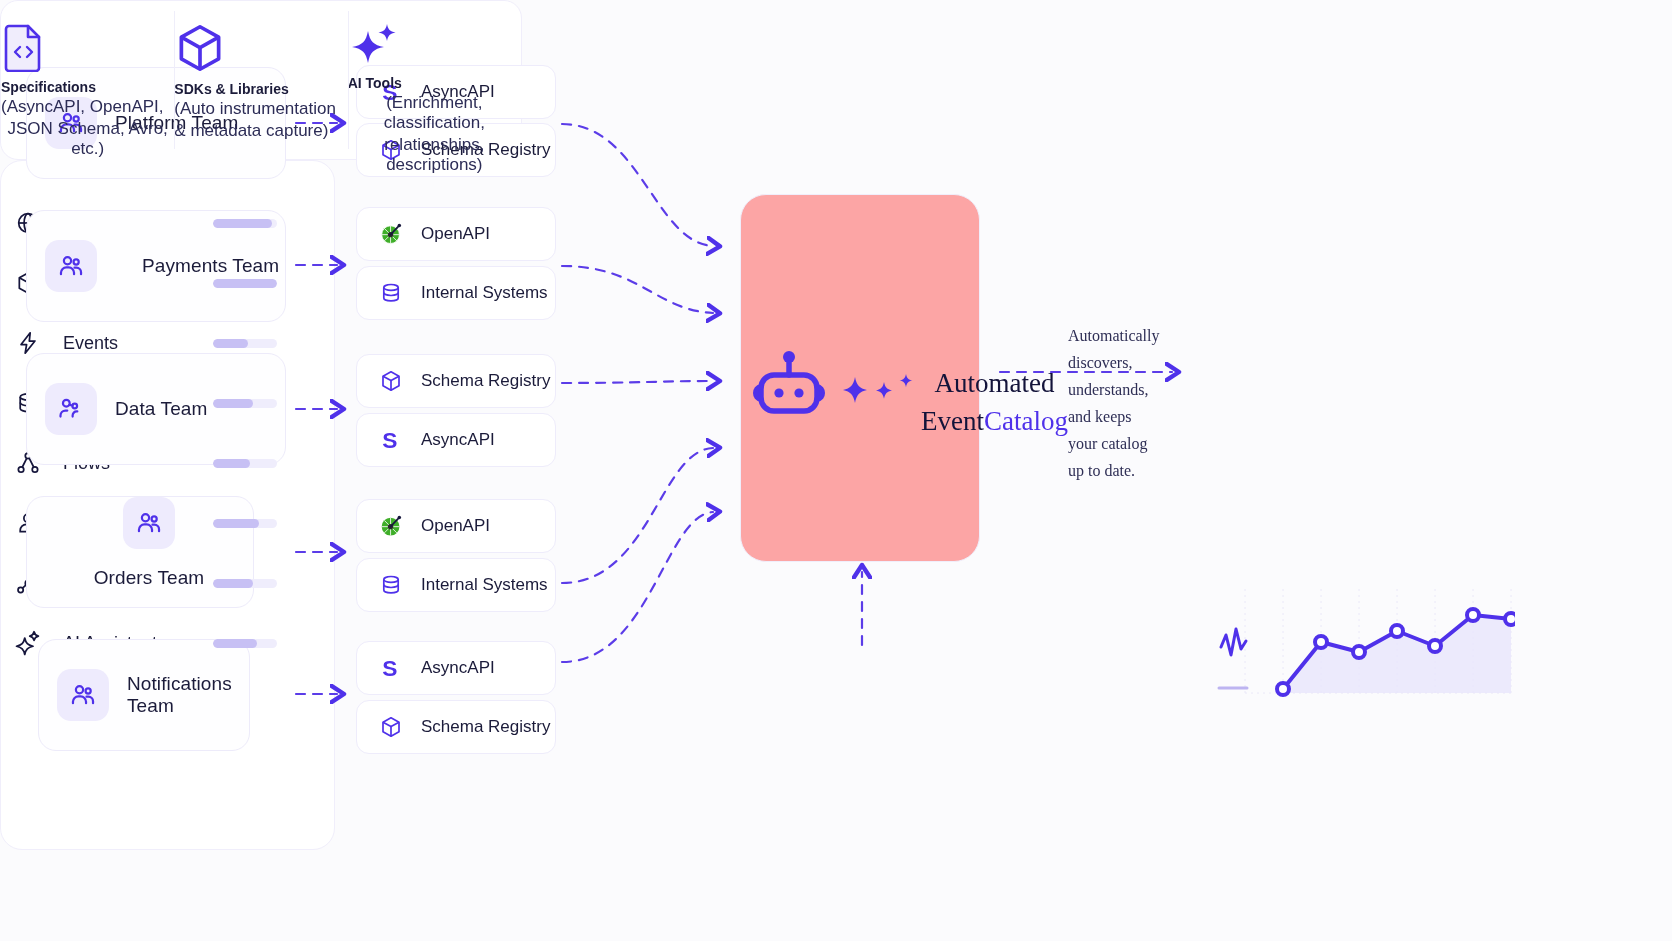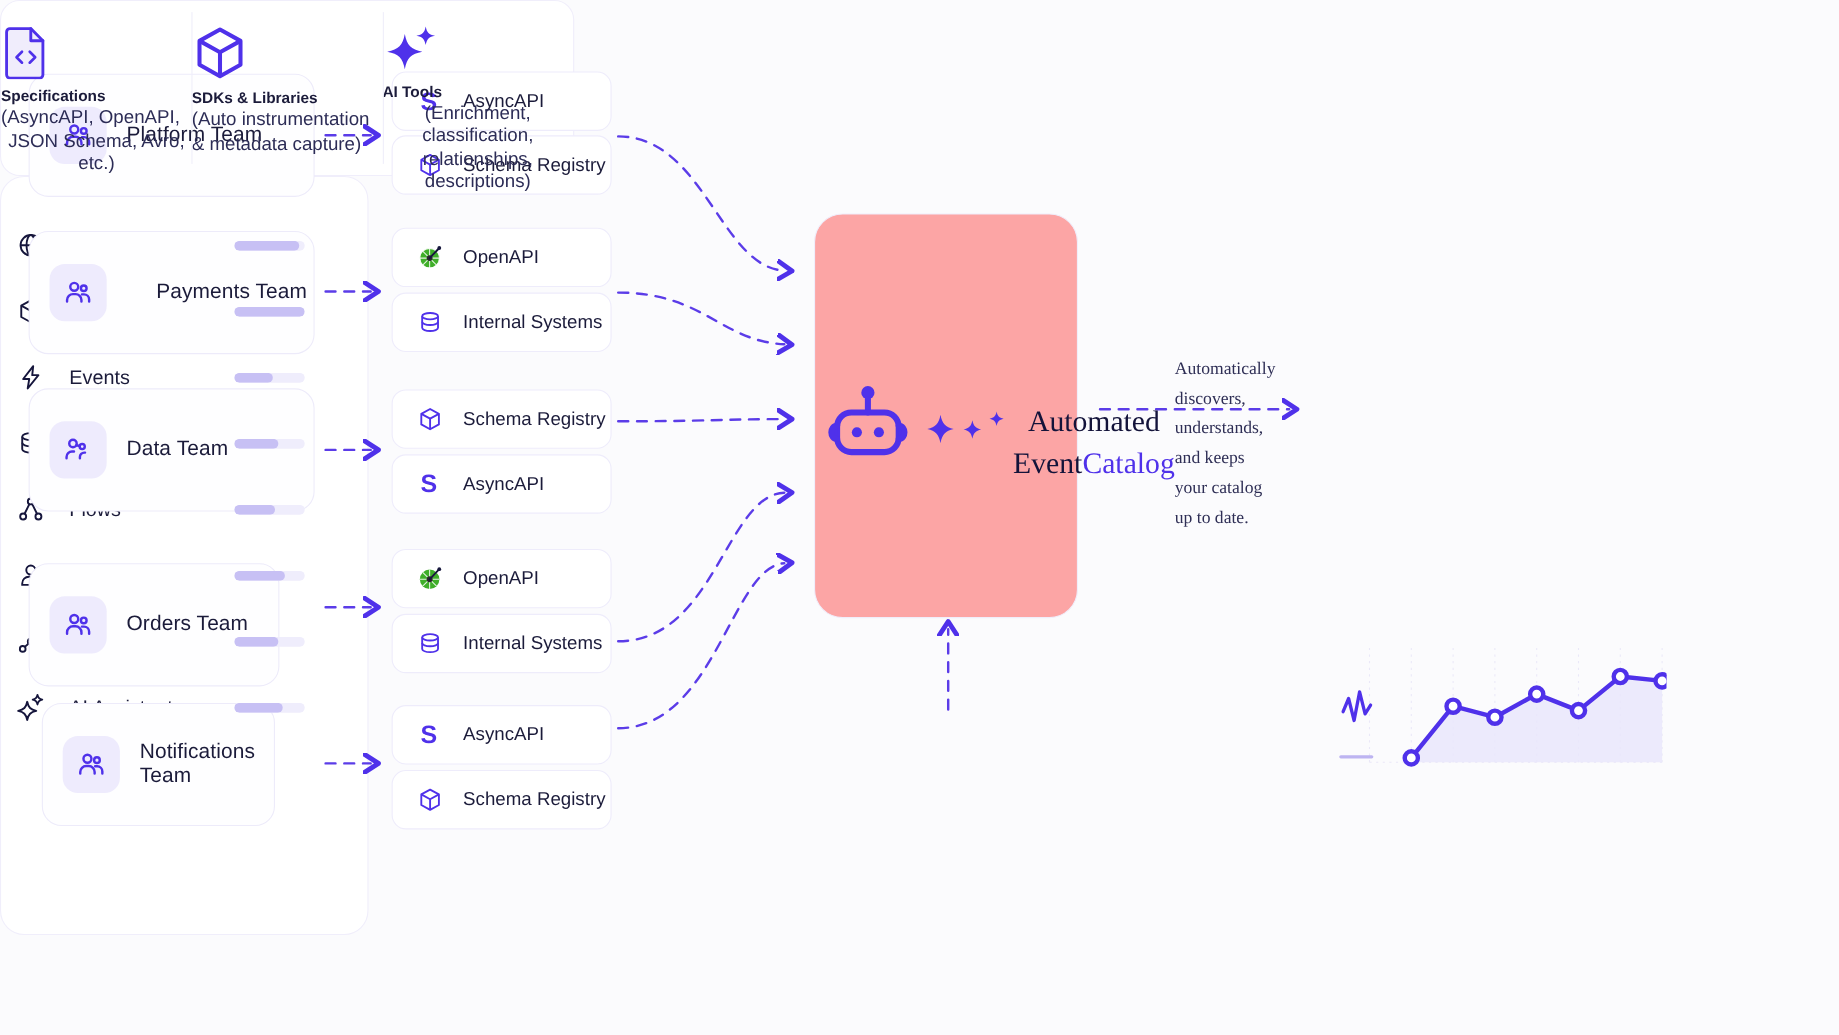--- a/index.html
+++ b/index.html
@@ -176,21 +176,21 @@
         <circle cx="8" cy="7" r="2.9"></circle>
           <path d="M3 18.5v-1A4.2 4.2 0 0 1 7.2 13.3h1.6"></path>
         <circle cx="15.2" cy="9.4" r="2"></circle>
           <path d="M13.4 18.5v-1a3.4 3.4 0 0 1 3.4-3.4h.6"></path>
         <path d="M10.7 8.4l2.6 .6"></path>
       </svg>
     </span>
     <span class="team-label">Data Team</span>
   </div>
 
-  <div class="card team-card" style="left:26px;top:512px;width:228px;height:112px;">
+  <div class="card team-card" style="left:26px;top:496px;width:228px;height:112px;flex-direction:column;">
     <span class="team-icon-wrap">
       <svg width="28" height="28" viewBox="0 0 24 24" fill="none" stroke="#4f31ea" stroke-width="1.9" stroke-linecap="round" stroke-linejoin="round">
         <circle cx="9" cy="7.5" r="3.1"></circle>
           <path d="M3.4 19v-1.2A4.6 4.6 0 0 1 8 13.2h2A4.6 4.6 0 0 1 14.6 17.8V19"></path>
         <circle cx="16.4" cy="8.6" r="2.2"></circle>
           <path d="M15 13.4h1.6a4 4 0 0 1 4 4V19"></path>
       </svg>
     </span>
     <span class="team-label">Orders Team</span>
   </div>

